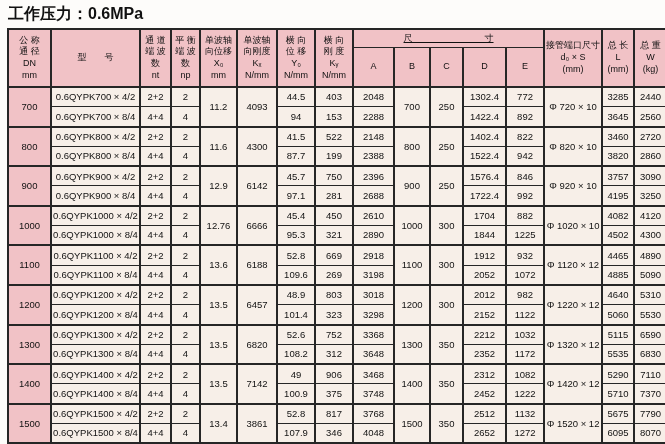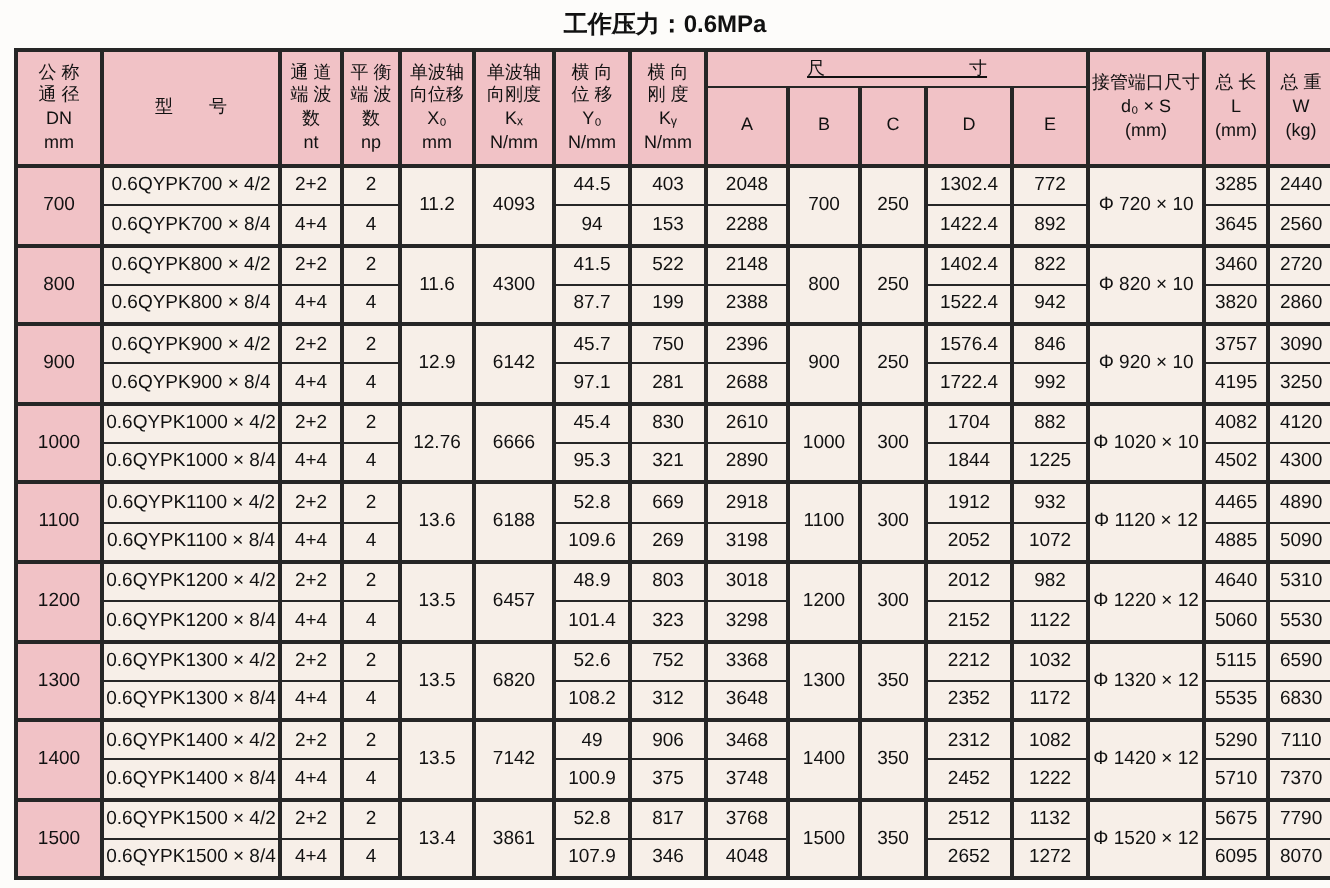--- a/index.html
+++ b/index.html
@@ -3,21 +3,21 @@
 <meta charset="utf-8">
 <style>
   html,body { margin:0; padding:0; background:#e9e9e9; }
   .page {
     width:665px; height:444px; box-sizing:border-box;
     background:#fdfcfa; padding:3px 7px 0 7px;
     font-family:"Liberation Sans","DejaVu Sans",sans-serif;
     color:#111; overflow:hidden;
   }
   .titlebar { display:flex; justify-content:space-between; align-items:center;
-    font-size:12px; font-weight:bold; padding:1px 1px 3px 1px;flex-direction:column; }
+    font-size:16px; font-weight:bold; padding:1px 1px 3px 1px; }
   table { border-collapse:collapse; table-layout:fixed; width:651px; }
   th, td {
     border-top:1px solid #262626; border-bottom:1px solid #262626;
     border-left:2px solid #262626; border-right:2px solid #262626;
     text-align:center; vertical-align:middle; padding:0; overflow:hidden;
   }
   thead th {
     background:#f1c2c6; font-weight:normal; font-size:9px; line-height:1.3;
     white-space:pre-line; padding:1px 0; border-bottom-width:2px;
   }
@@ -198,21 +198,21 @@
           <td>3250</td>
         </tr>
         <tr class="grp-top">
           <td class="dn" rowspan="2">1000</td>
           <td>0.6QYPK1000 × 4/2</td>
           <td>2+2</td>
           <td>2</td>
           <td rowspan="2">12.76</td>
           <td rowspan="2">6666</td>
           <td>45.4</td>
-          <td>830</td>
+          <td>450</td>
           <td>2610</td>
           <td rowspan="2">1000</td>
           <td rowspan="2">300</td>
           <td>1704</td>
           <td>882</td>
           <td class="pipe" rowspan="2">Φ 1020 × 10</td>
           <td>4082</td>
           <td>4120</td>
         </tr>
         <tr>

